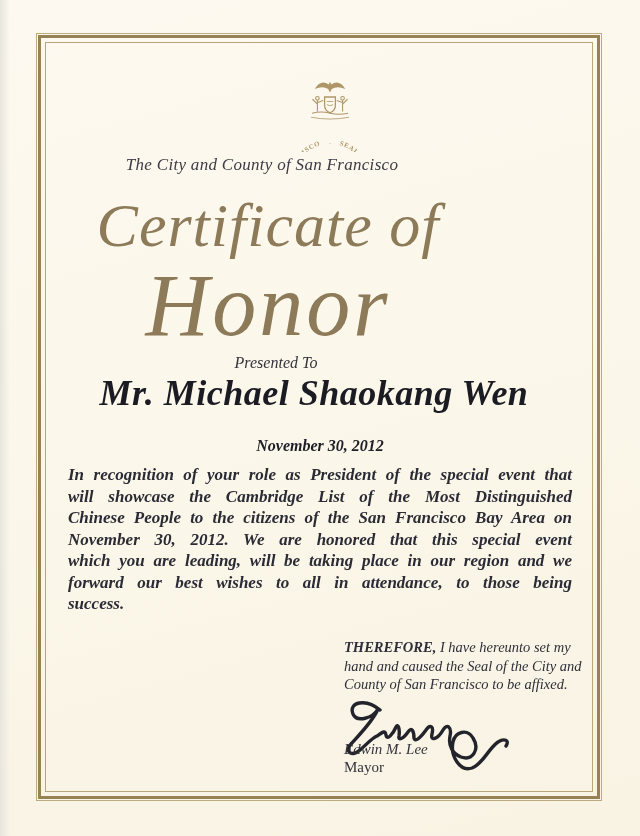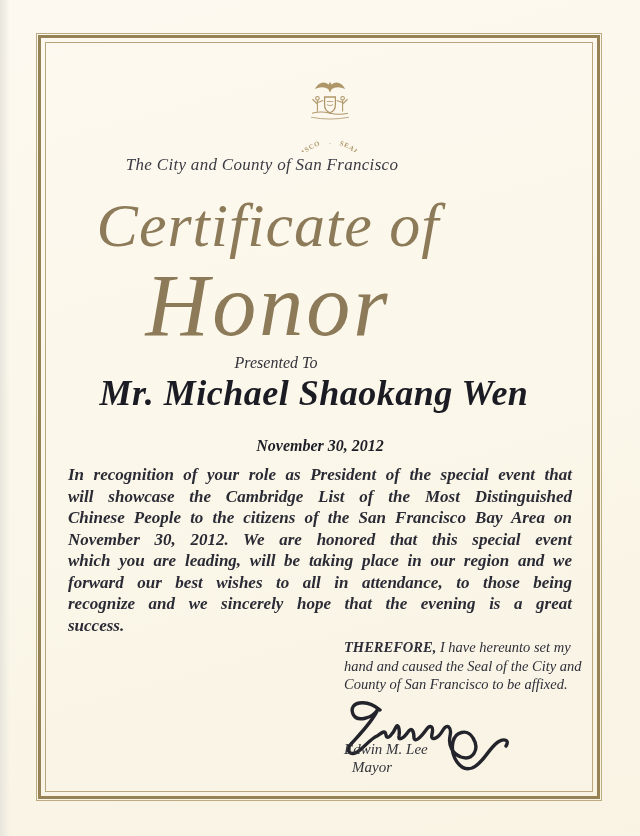--- a/index.html
+++ b/index.html
@@ -68,21 +68,21 @@
   .attest .bold { font-weight:bold; }
 
   .signature { position:absolute; left:340px; top:694px; width:180px; height:88px; }
 
   .signer-name {
     position:absolute; left:344px; top:741px;
     font-style:italic; font-size:15px; color:#33333c;
   }
   .signer-title {
     position:absolute; left:344px; top:759px;
-    font-style:italic; font-size:15px; color:#33333c;margin-left:8px;
+    font-size:15px; color:#33333c;
   }
 </style>
 </head>
 <body>
 
 <div class="page">
   <div class="scan-edge"></div>
 
   <div class="border-outer">
     <div class="border-thick">
@@ -126,21 +126,20 @@
   <div class="name">Mr. Michael Shaokang Wen</div>
   <div class="date">November 30, 2012</div>
 
   <div class="body">
     <div class="body-line">In recognition of your role as President of the special event that</div>
     <div class="body-line">will showcase the Cambridge List of the Most Distinguished</div>
     <div class="body-line">Chinese People to the citizens of the San Francisco Bay Area on</div>
     <div class="body-line">November 30, 2012. We are honored that this special event</div>
     <div class="body-line">which you are leading, will be taking place in our region and we</div>
     <div class="body-line">forward our best wishes to all in attendance, to those being</div>
-    <div class="body-line">recognize and we sincerely hope that the evening is a great</div>
     <div class="body-line last">success.</div>
   </div>
 
   <div class="attest">
     <div class="attest-line"><span class="bold">THEREFORE,</span><span> I have hereunto set my</span></div>
     <div class="attest-line">hand and caused the Seal of the City and</div>
     <div class="attest-line">County of San Francisco to be affixed.</div>
   </div>
 
   <svg class="signature" viewBox="0 0 180 88">

